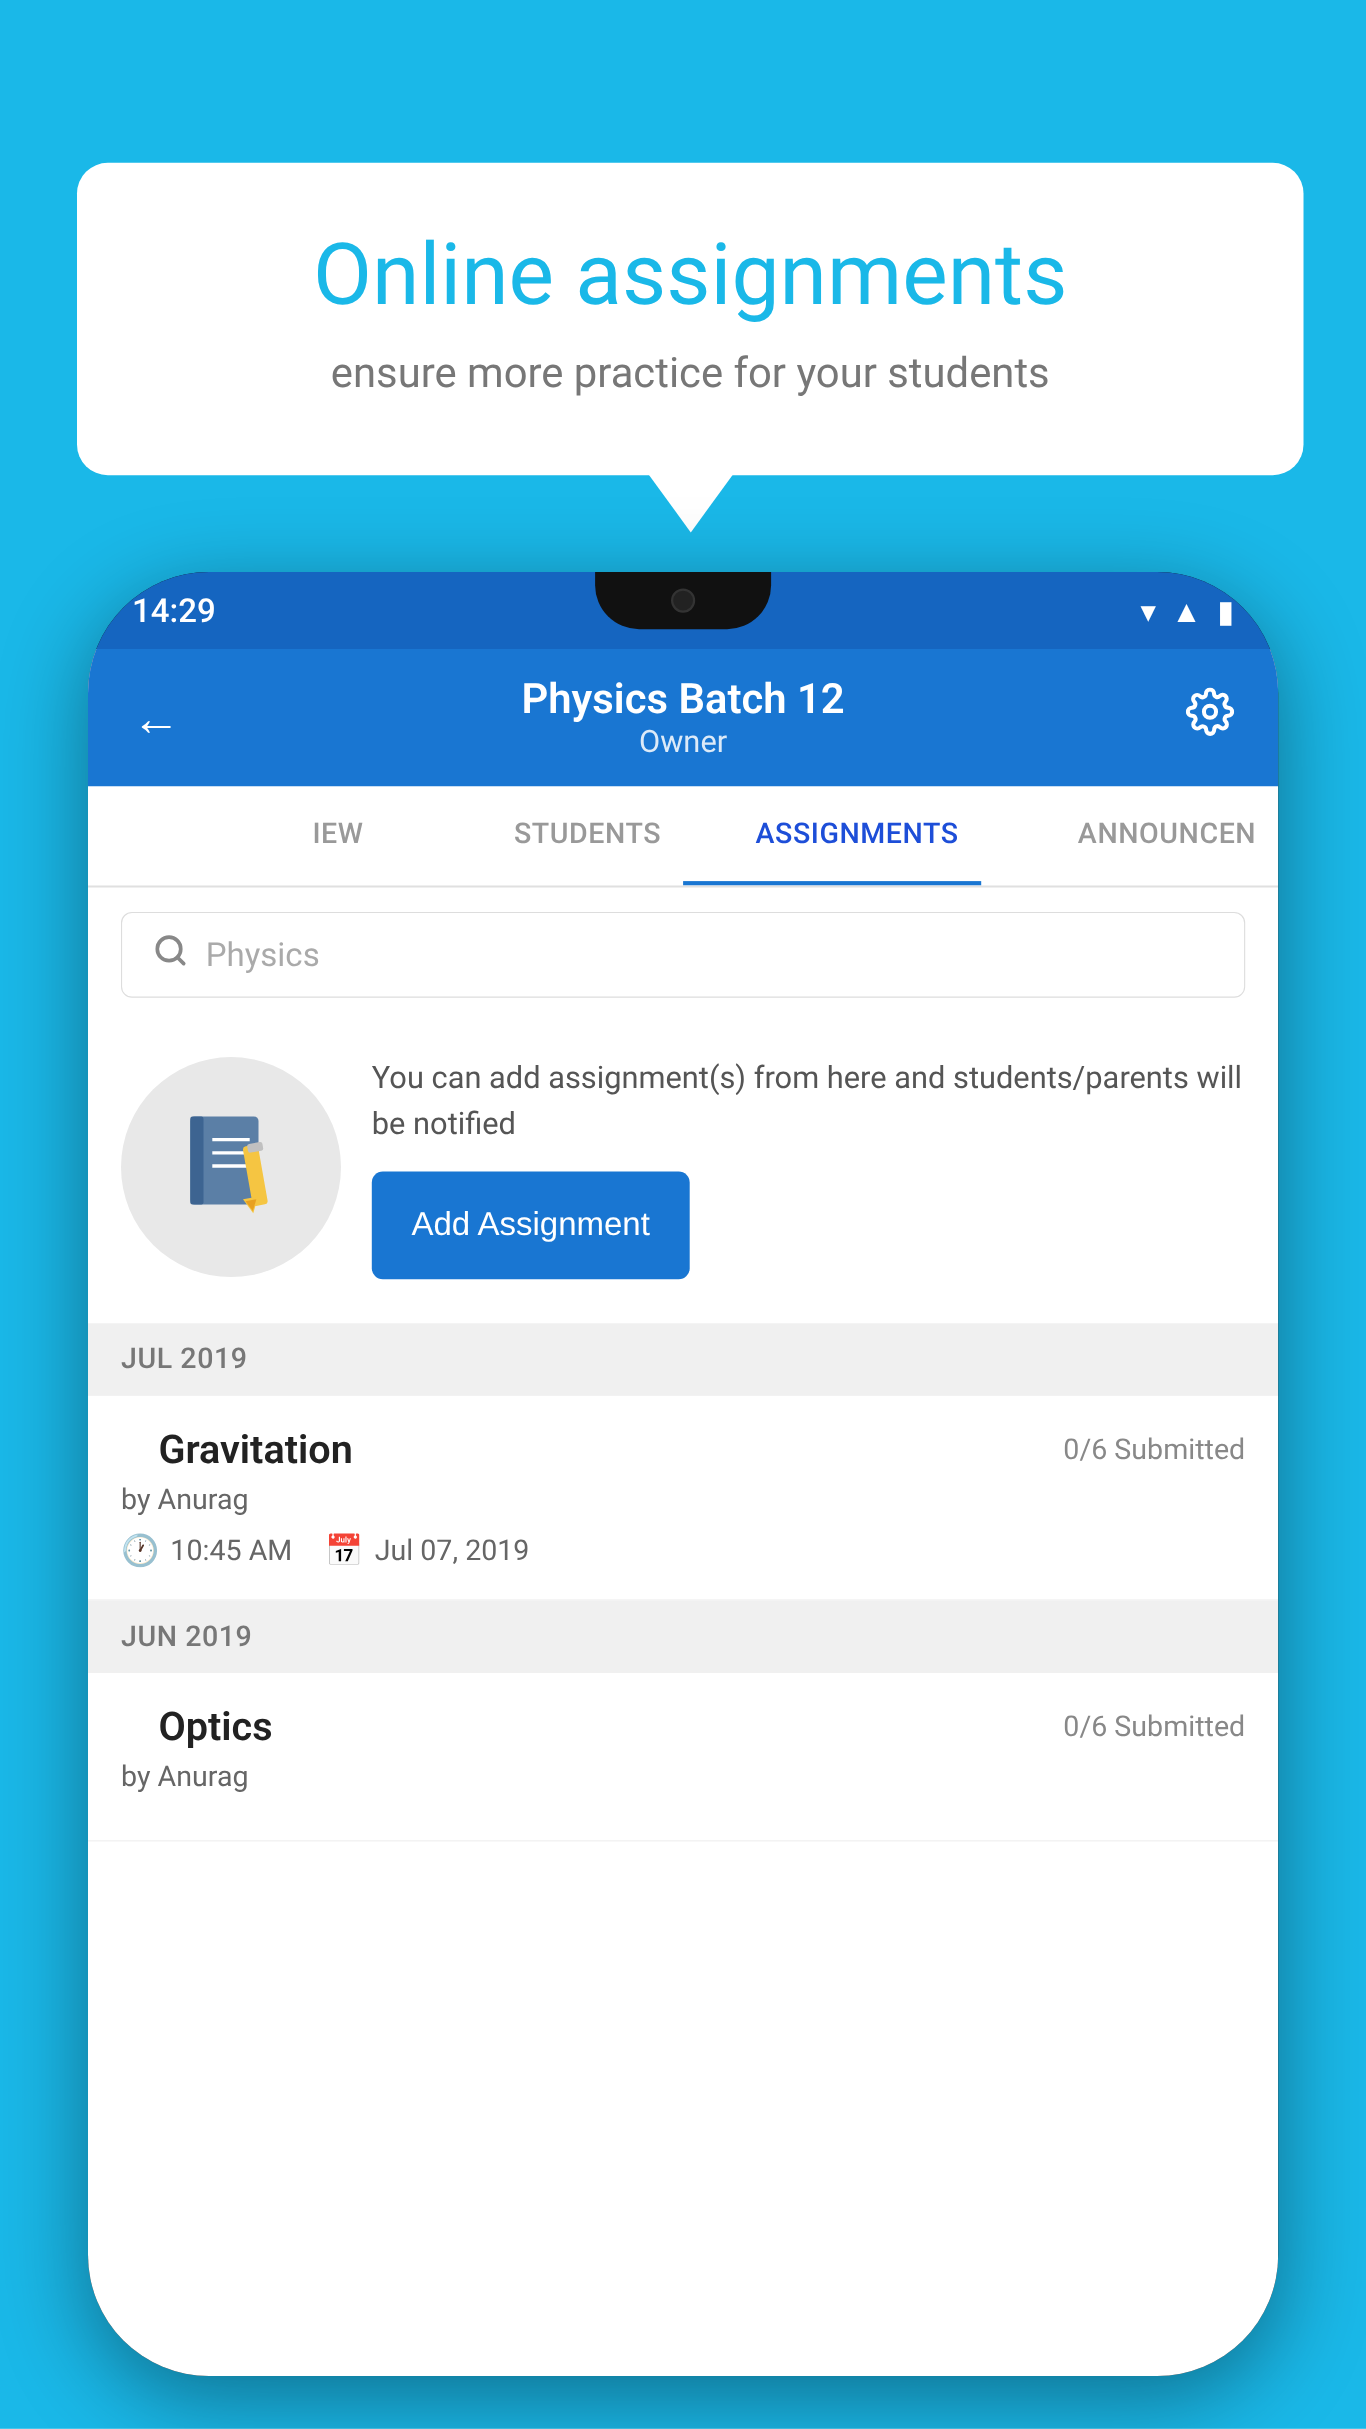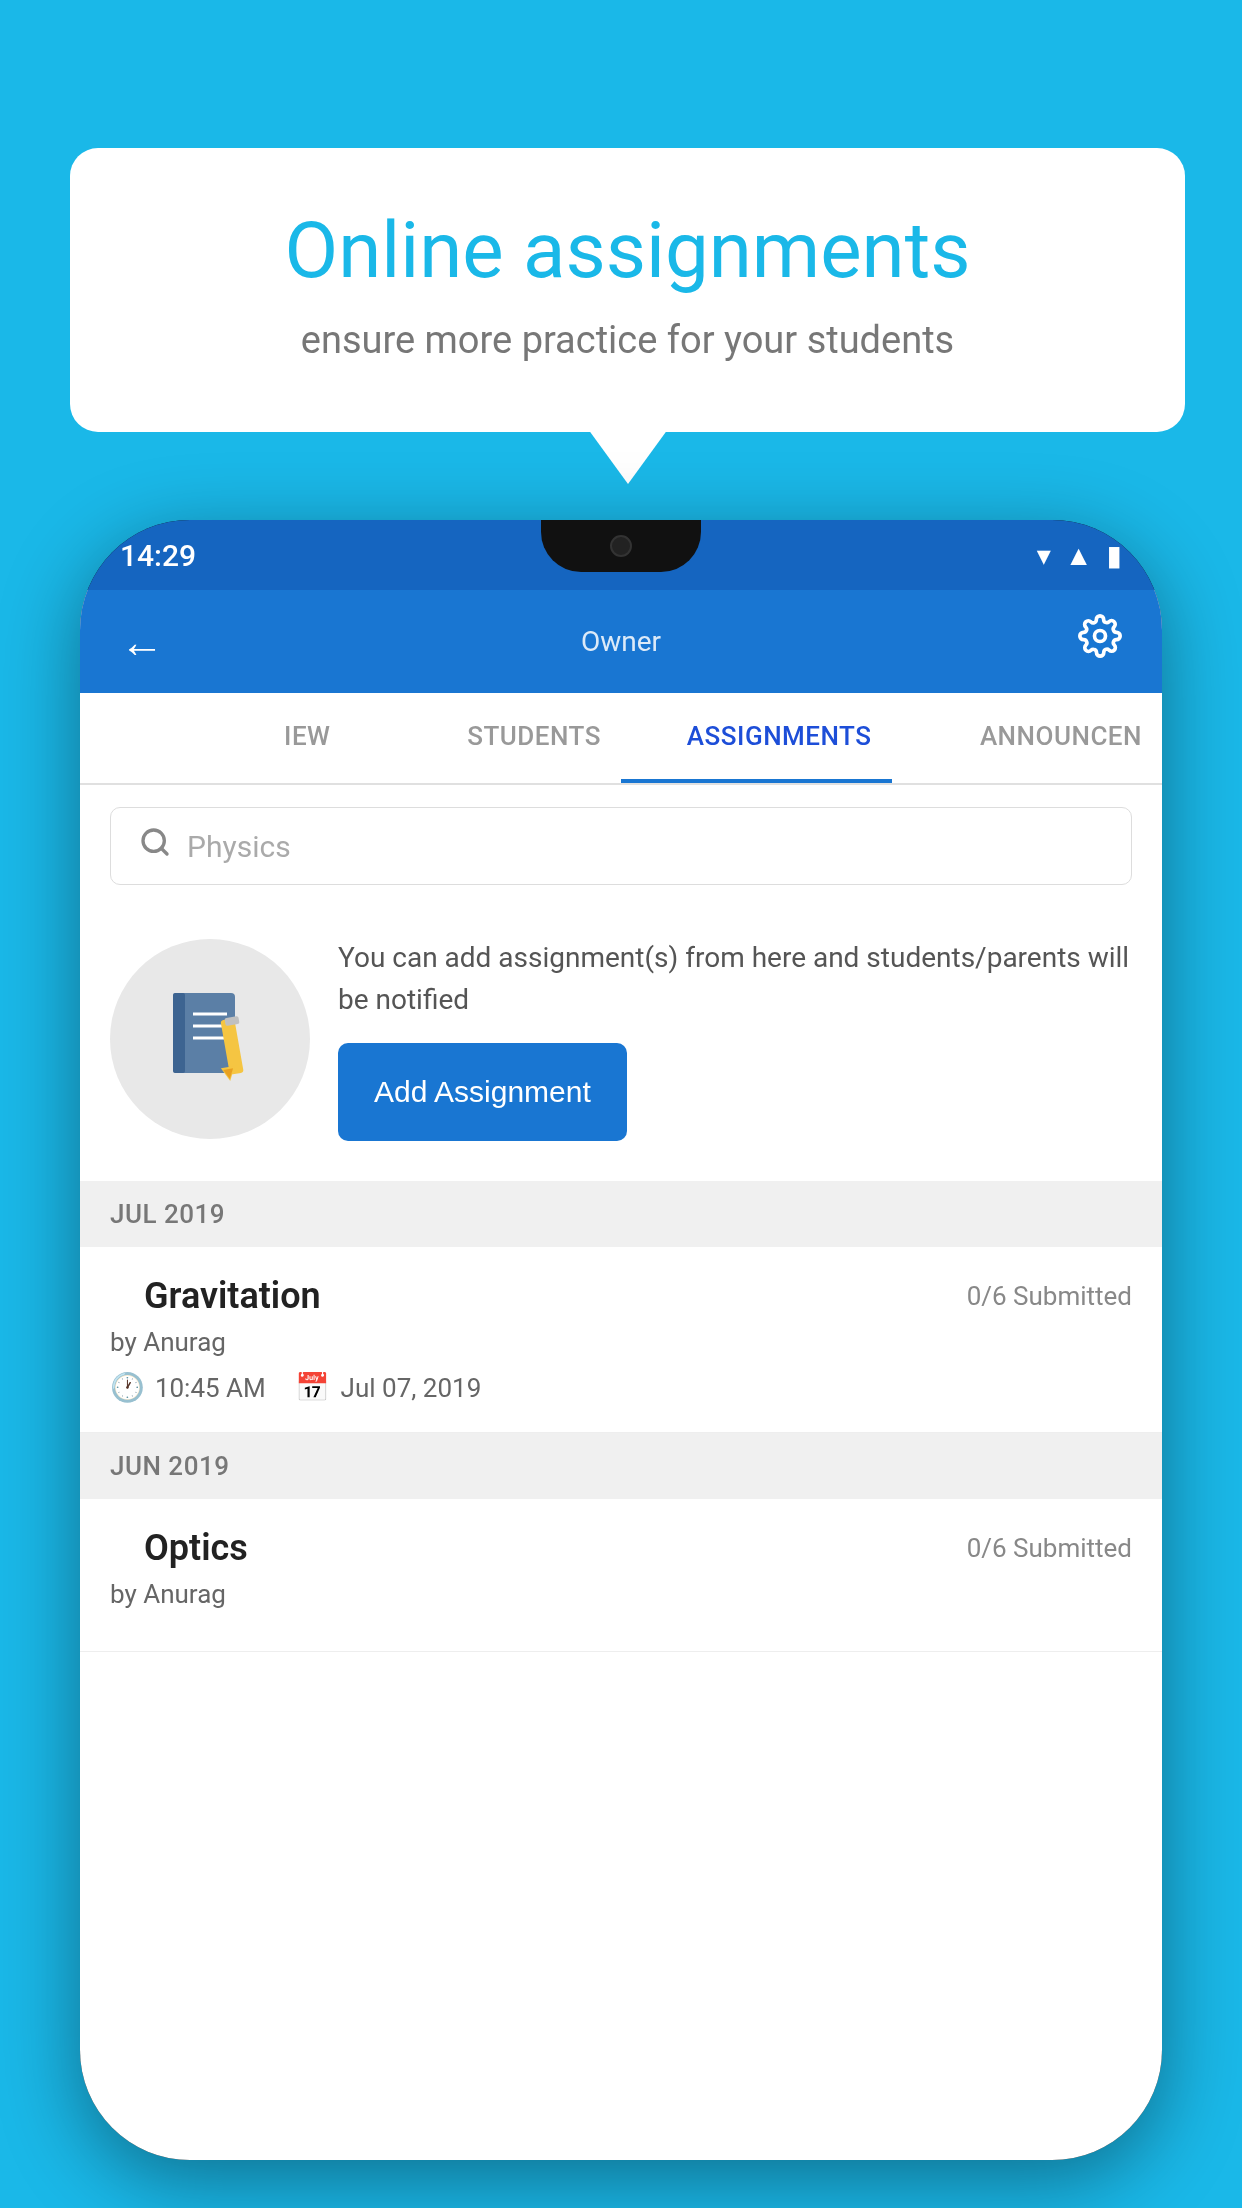--- a/index.html
+++ b/index.html
@@ -343,20 +343,21 @@
       <span>▲</span>
       <span>▮</span>
     </div>
   </div>
 
   <div class="phone-screen">
 
     <div class="app-header">
       <span class="header-back">←</span>
       <div class="header-title-block">
+        <div class="header-title">Physics Batch 12</div>
         <div class="header-subtitle">Owner</div>
       </div>
       <span class="header-settings">
         <svg width="44" height="44" viewBox="0 0 24 24" fill="none" stroke="white" stroke-width="2" stroke-linecap="round" stroke-linejoin="round">
           <circle cx="12" cy="12" r="3"></circle>
           <path d="M19.4 15a1.65 1.65 0 0 0 .33 1.82l.06.06a2 2 0 0 1-2.83 2.83l-.06-.06a1.65 1.65 0 0 0-1.82-.33 1.65 1.65 0 0 0-1 1.51V21a2 2 0 0 1-4 0v-.09A1.65 1.65 0 0 0 9 19.4a1.65 1.65 0 0 0-1.82.33l-.06.06a2 2 0 0 1-2.83-2.83l.06-.06A1.65 1.65 0 0 0 4.68 15a1.65 1.65 0 0 0-1.51-1H3a2 2 0 0 1 0-4h.09A1.65 1.65 0 0 0 4.6 9a1.65 1.65 0 0 0-.33-1.82l-.06-.06a2 2 0 0 1 2.83-2.83l.06.06A1.65 1.65 0 0 0 9 4.68a1.65 1.65 0 0 0 1-1.51V3a2 2 0 0 1 4 0v.09a1.65 1.65 0 0 0 1 1.51 1.65 1.65 0 0 0 1.82-.33l.06-.06a2 2 0 0 1 2.83 2.83l-.06.06A1.65 1.65 0 0 0 19.4 9a1.65 1.65 0 0 0 1.51 1H21a2 2 0 0 1 0 4h-.09a1.65 1.65 0 0 0-1.51 1z"></path>
         </svg>
       </span>
     </div>
 

